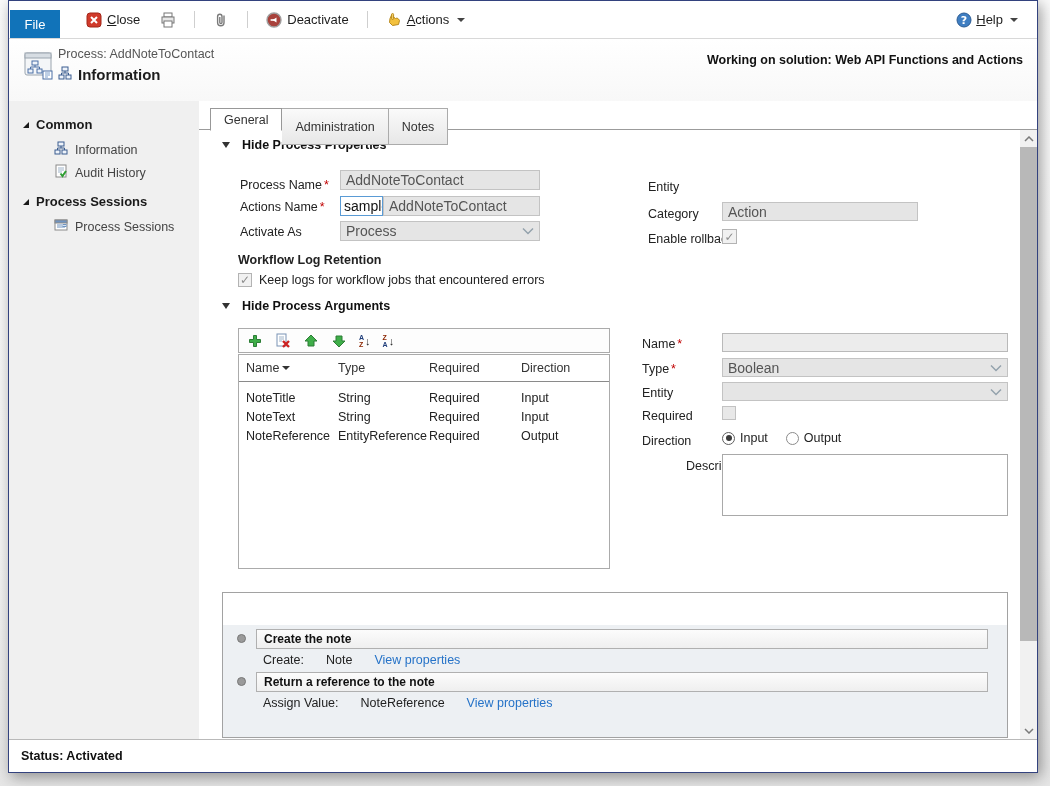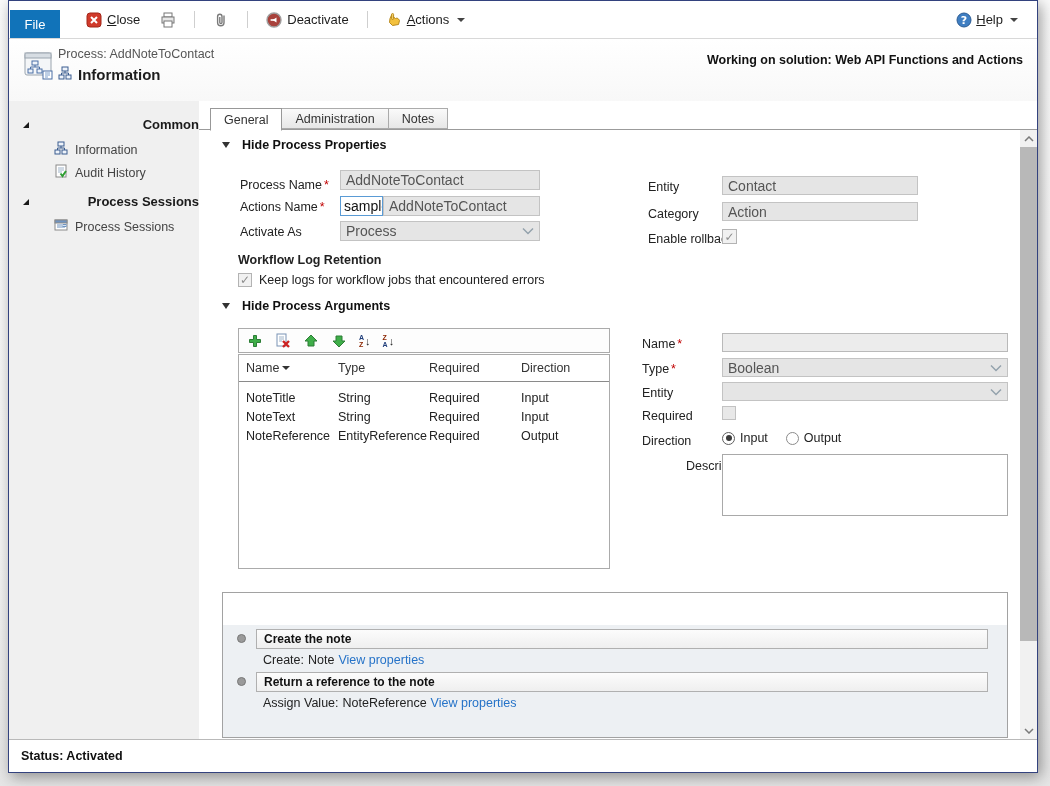--- a/index.html
+++ b/index.html
@@ -29,29 +29,29 @@
     background:linear-gradient(#ffffff,#f8f8f8); }
   .hdr-bigicon { position:absolute; left:14px; top:12px; }
   .hdr-process { position:absolute; left:49px; top:8px; color:#555; }
   .hdr-titlerow { position:absolute; left:49px; top:27px; display:flex; align-items:center; gap:6px; }
   .hdr-title { font-weight:bold; font-size:15px; color:#1d1d1d; }
   .hdr-solution { position:absolute; right:14px; top:14px; font-weight:bold; font-size:12.5px; color:#111; }
   
   .main { flex:1 1 auto; display:flex; min-height:0; }
   .sidebar { width:190px; flex:0 0 190px; background:#f0f0f0; padding-top:16px; }
   .nav-group { display:flex; align-items:center; gap:7px; padding-left:14px; margin-bottom:6px;
-    font-weight:bold; font-size:13px; color:#1a1a1a; cursor:default;justify-content:space-between; }
+    font-weight:bold; font-size:13px; color:#1a1a1a; cursor:default; }
   .tree-tri { width:0; height:0; border-left:6px solid transparent; border-bottom:6px solid #1a1a1a; }
   .nav-item { display:flex; align-items:center; gap:7px; padding:3px 0 3px 45px;
     color:#444; font-size:12.5px; cursor:default; }
   .nav-group2 { margin-top:10px; }
   .content { flex:1 1 auto; position:relative; background:#fff; min-width:0; }
   
   .tabs { position:absolute; top:7px; left:11px; display:flex; z-index:3; }
-  .tab { height:21px; padding:0 13px; display:flex; align-items:center; font-size:12.5px; color:#333;
+  .tab { height:37px; padding:0 13px; display:flex; align-items:center; font-size:12.5px; color:#333;
     background:linear-gradient(#fafafa,#e7e7e7); border:1px solid #ababab; border-left:none; cursor:default; }
   .tab:first-child { border-left:1px solid #ababab; }
   .tab.sel { background:#fff; border:1px solid #989898; border-bottom:1px solid #fff;
     height:23px; margin-bottom:-2px; position:relative; z-index:4; }
   
   .panel { position:absolute; left:0; right:0; top:28px; bottom:0; border-top:1px solid #9b9b9b;
     background:#fff; overflow:hidden; }
   .sec-hdr { position:absolute; display:flex; align-items:center; gap:12px; font-weight:bold;
     font-size:12.5px; color:#111; cursor:default; }
   .sec-tri { width:0; height:0; border-left:4px solid transparent; border-right:4px solid transparent;
@@ -96,21 +96,21 @@
   .tarea { position:absolute; background:#fff; border:1px solid #a9a9a9; }
   
   .designer { position:absolute; left:23px; top:462px; width:786px; height:146px;
     border:1px solid #a2a2a2; background:#fff; overflow:hidden; }
   .steps-area { position:absolute; left:0; right:0; top:32px; bottom:0; background:#edf0f3; }
   .step-bullet { position:absolute; width:9px; height:9px; border-radius:50%;
     background:#9a9a9a; border:1px solid #787878; }
   .step-title { position:absolute; left:33px; width:732px; height:20px;
     background:linear-gradient(#fcfcfc,#efefef); border:1px solid #b0b0b0;
     display:flex; align-items:center; padding-left:7px; font-weight:bold; font-size:12px; color:#111; }
-  .step-detail { position:absolute; left:40px; font-size:12.5px; color:#222; display:flex; gap:4px; }
+  .step-detail { position:absolute; left:40px; font-size:12.5px; color:#222; display:flex; gap:22px; }
   .link { color:#2673c8; cursor:pointer; }
   
   .sbar { position:absolute; right:0; top:0; width:17px; height:100%; background:#f1f1f1; }
   .sbtn { position:absolute; left:0; width:17px; height:17px; display:flex; align-items:center;
     justify-content:center; background:#f1f1f1; }
   .sthumb { position:absolute; left:0; top:17px; width:17px; height:494px; background:#b8b8b8; }
   
   .statusbar { flex:0 0 33px; border-top:1px solid #b9b9b9; background:#fff;
     display:flex; align-items:center; padding-left:12px; font-weight:bold; font-size:12.5px; color:#111; }
 </style>
@@ -283,21 +283,20 @@
 
         <div class="flabel" style="left:41px; top:95px;">Activate As</div>
         <div class="fld" style="left:141px; top:91px; width:200px; height:20px;">
           <span>Process</span>
           <span class="sel-chev"><svg width="12" height="8">
                 <polyline points="1,1 6,6 11,1" fill="none" stroke="#93a1ac" stroke-width="1.5"></polyline>
               </svg></span>
         </div>
 
         <div class="flabel" style="left:449px; top:50px;">Entity</div>
-        <div class="fld" style="left:523px; top:46px; width:196px; height:19px;">Contact</div>
 
         <div class="flabel" style="left:449px; top:77px;">Category</div>
         <div class="fld" style="left:523px; top:72px; width:196px; height:19px;">Action</div>
 
         <div class="flabel" style="left:449px; top:102px;">Enable rollback</div>
         <div class="cbx" style="left:523px; top:99px; width:15px; height:15px;">✓</div>
 
         <div class="flabel" style="left:39px; top:123px; font-weight:bold;">Workflow Log Retention</div>
         <div style="position:absolute; left:39px; top:143px; display:flex; align-items:center; gap:7px;">
           <span class="cbx-inline">✓</span>

